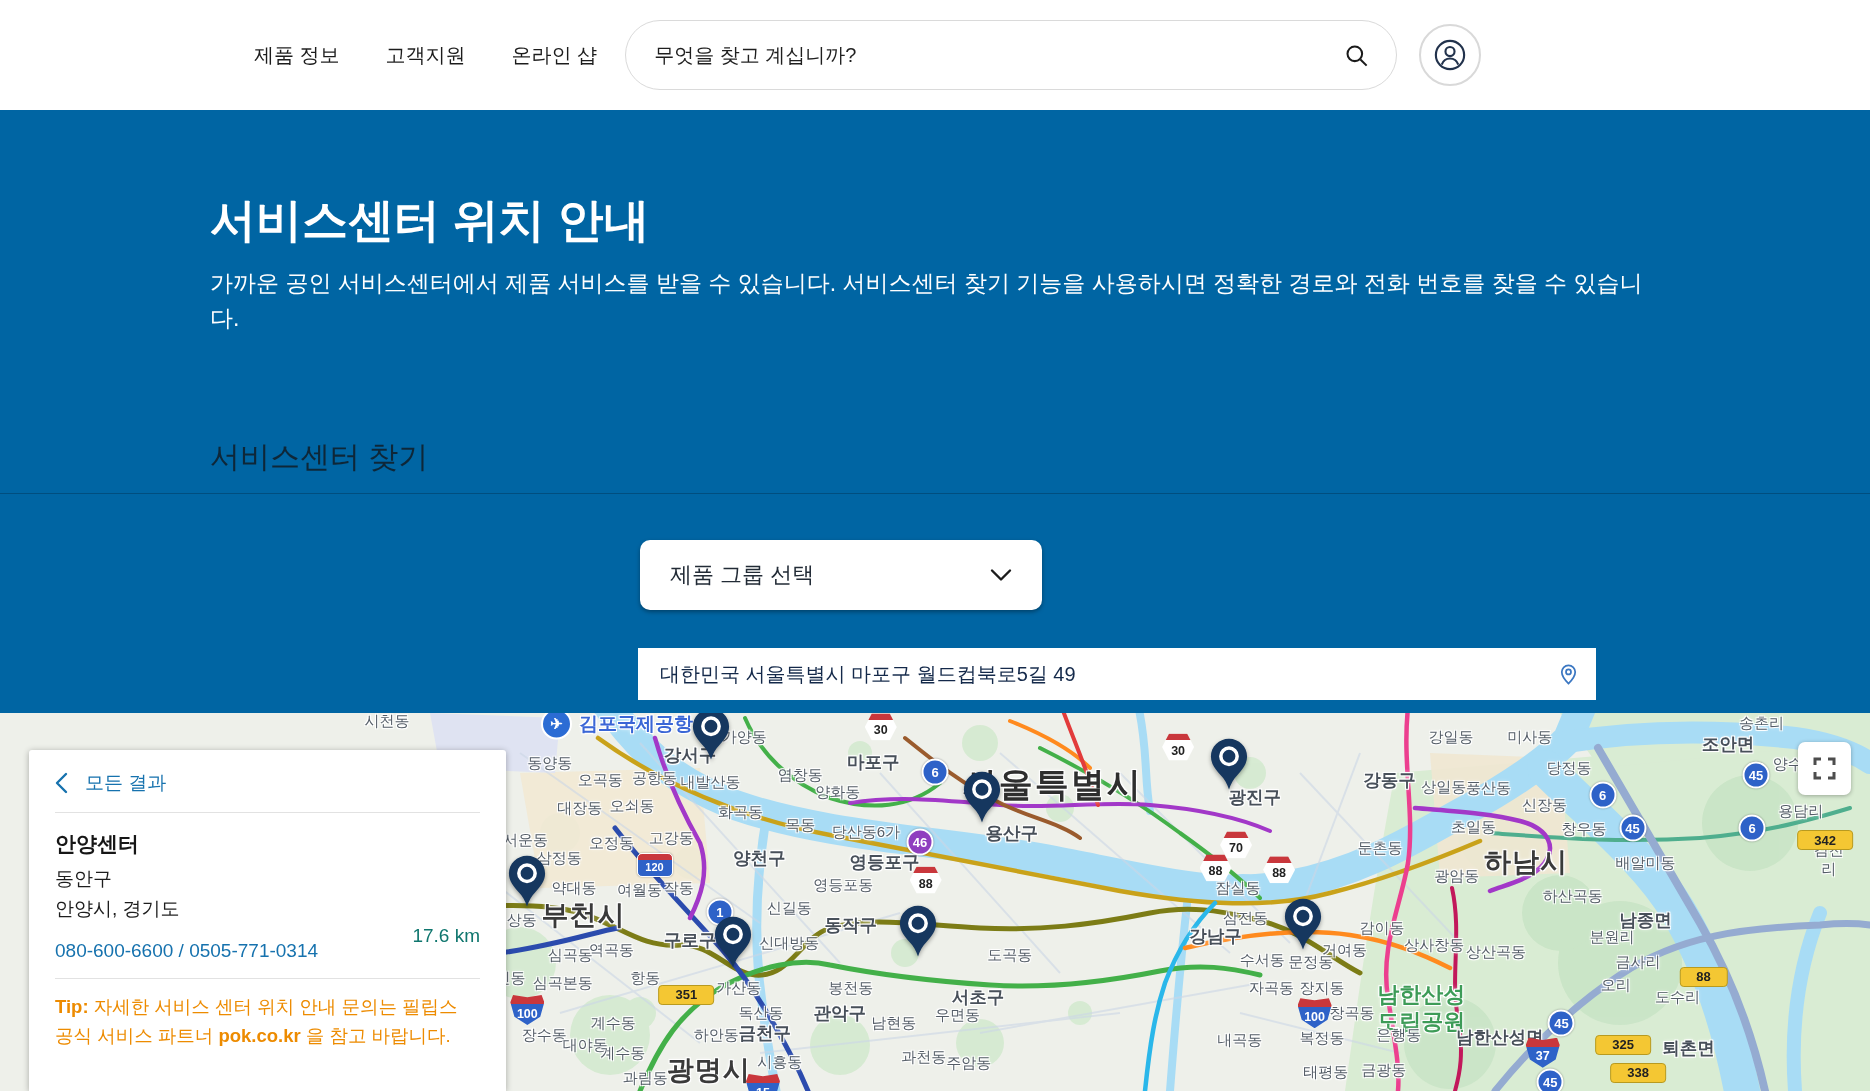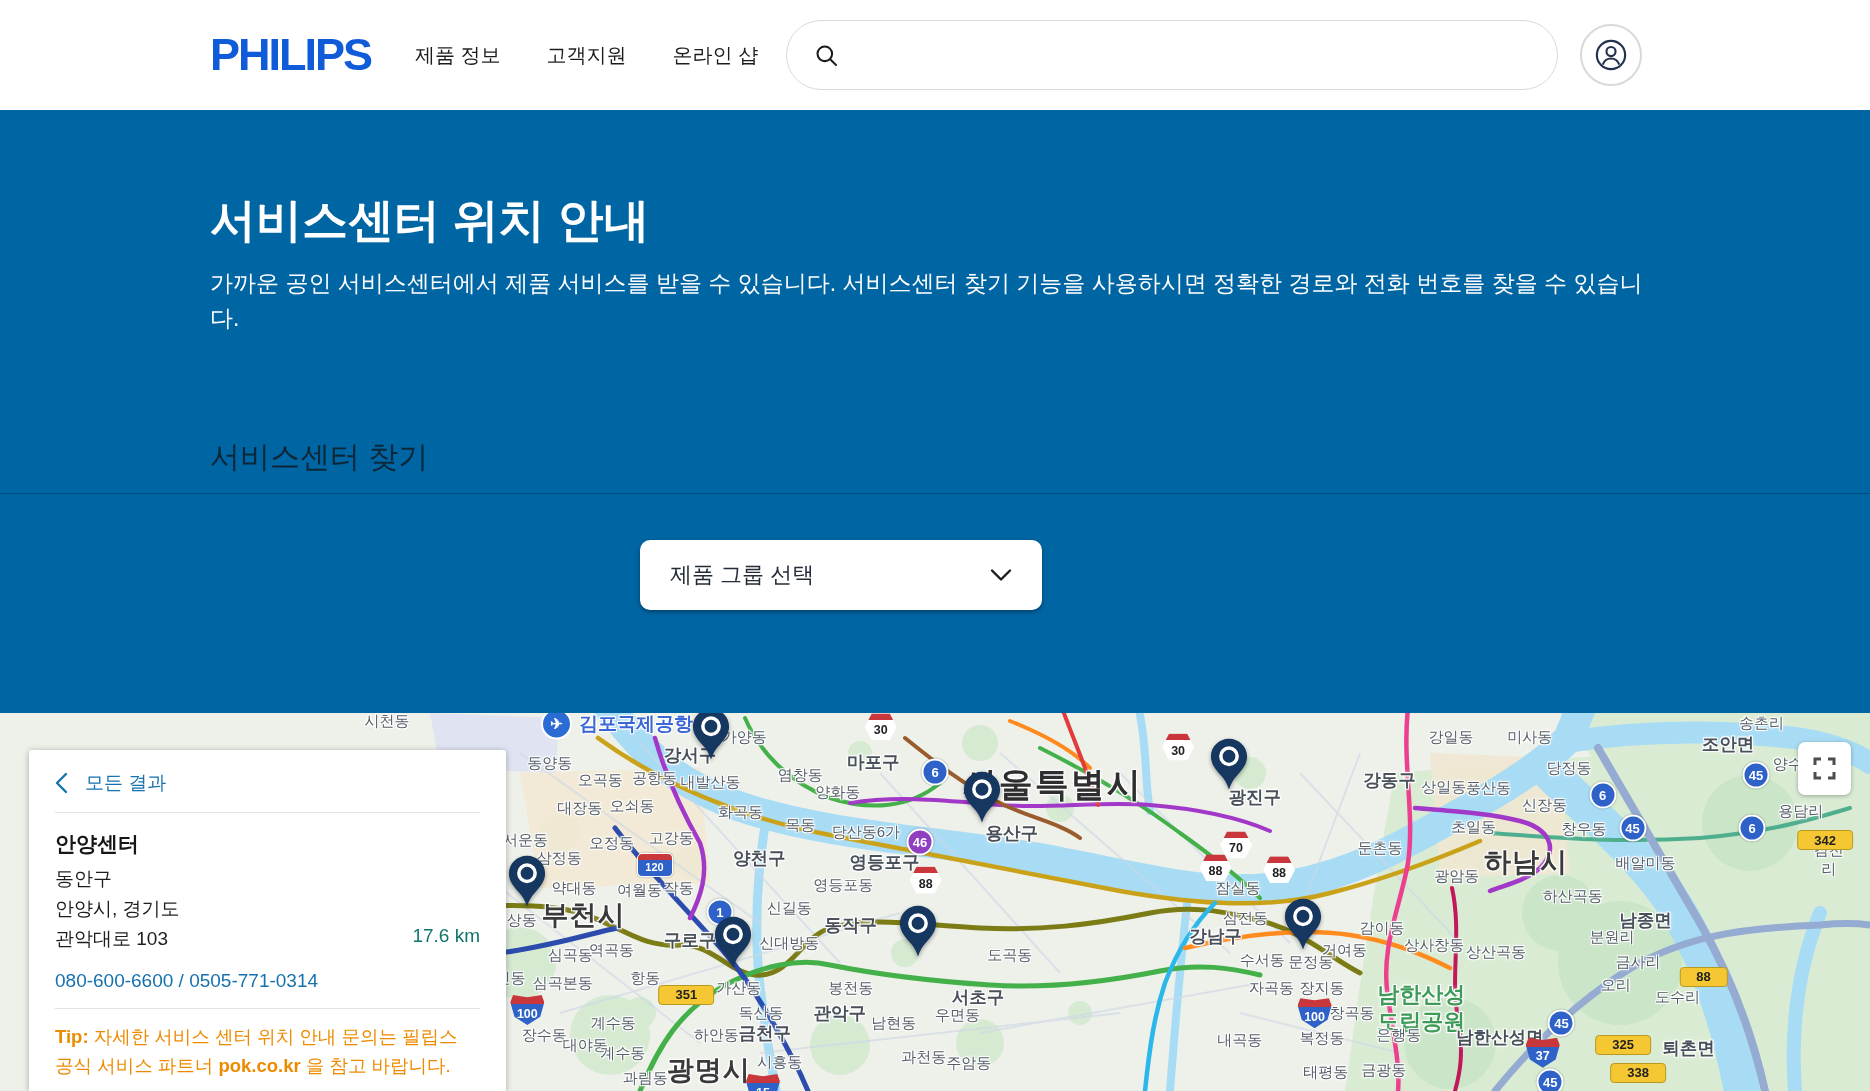--- a/index.html
+++ b/index.html
@@ -74,27 +74,27 @@
   .tip{margin-top:14px;font-size:18.5px;line-height:1.55;color:var(--orange)}
   .tip b{font-weight:700}
   
   .fsbtn{position:absolute;top:29px;right:19px;width:53px;height:53px;background:#fff;border:0;border-radius:7px;
          box-shadow:0 1px 4px rgba(0,0,0,.3);z-index:25;display:flex;align-items:center;justify-content:center;cursor:pointer}
 </style>
 </head>
 <body style="--brand: #0065a3; --link: #1672ae; --orange: #ed8b00; --logo: #0f5bd8;">
 
 <div class="header">
-  <div class="logo">PHILIPS</div>
   <nav class="nav">
     <a>제품 정보</a>
     <a>고객지원</a>
     <a>온라인 샵</a>
   </nav>
   <div class="searchpill">
+    <input type="text" placeholder="무엇을 찾고 계십니까?" style="">
     <button class="iconbtn" aria-label="search">
       <svg width="27" height="27" viewBox="0 0 24 24" fill="none" stroke="#1a1a1a" stroke-width="1.8">
         <circle cx="10.5" cy="10.5" r="6.5"></circle>
           <line x1="15.5" y1="15.5" x2="21" y2="21"></line>
       </svg>
     </button>
   </div>
   <button class="iconbtn account" aria-label="account">
     <span style="display:flex">
       <svg width="32" height="32" viewBox="0 0 24 24" fill="none" stroke="#22324c" stroke-width="1.6">
@@ -114,20 +114,29 @@
   </div>
   <div class="hero-divider"></div>
 
   <div class="select">
     <span>제품 그룹 선택</span>
     <svg width="22" height="14" viewBox="0 0 22 14" fill="none" stroke="#1c1c1c" stroke-width="2.4" stroke-linecap="round" stroke-linejoin="round">
         <polyline points="2,2.5 11,11.5 20,2.5"></polyline>
       </svg>
   </div>
 
+  <div class="addr">
+    <input type="text" value="대한민국 서울특별시 마포구 월드컵북로5길 49" style="">
+    <span class="pin-ic" style="display:flex;cursor:pointer">
+      <svg width="23" height="23" viewBox="0 0 24 24" fill="none" stroke="#3b77c2" stroke-width="1.8">
+        <path d="M12 2.5c-3.9 0-7 3.1-7 7 0 5.2 7 12 7 12s7-6.8 7-12c0-3.9-3.1-7-7-7z"></path>
+        <circle cx="12" cy="9.3" r="2.6"></circle>
+      </svg>
+    </span>
+  </div>
 </div>
 
 <div class="map">
 
   <svg class="map-art" viewBox="0 0 1870 378" preserveAspectRatio="none">
     <rect width="1870" height="378" fill="#eef0ea"></rect>
 
     <path d="M1395 60 L1870 20 L1870 378 L1345 378 C1360 270 1375 165 1395 60 Z" fill="#d9ecd3"></path>
     <path d="M1560 0 L1870 0 L1870 28 L1600 55 Z" fill="#d9ecd3"></path>
     <g fill="#c8e4c5" opacity="0.85">
@@ -373,21 +382,20 @@
         <svg width="13" height="22" viewBox="0 0 13 22" fill="none" stroke="#1672ae" stroke-width="2.4" stroke-linecap="round" stroke-linejoin="round">
             <polyline points="11,2 2,11 11,20"></polyline>
           </svg>
       </span>
       <span>모든 결과</span>
     </div>
     <div class="center-name">안양센터</div>
     <div class="addr-block">
       <div>동안구</div>
       <div>안양시, 경기도</div>
-      <div>관악대로 103</div>
       <span class="distance">17.6 km</span>
     </div>
     <a class="phone">080-600-6600 / 0505-771-0314</a>
     <div class="tip-divider"></div>
     <div class="tip">
       <b>Tip:</b><span> 자세한 서비스 센터 위치 안내 문의는 필립스 공식 서비스 파트너 </span><b>pok.co.kr</b><span> 을 참고 바랍니다.</span>
     </div>
   </div>
 
   <button class="fsbtn" aria-label="fullscreen">

